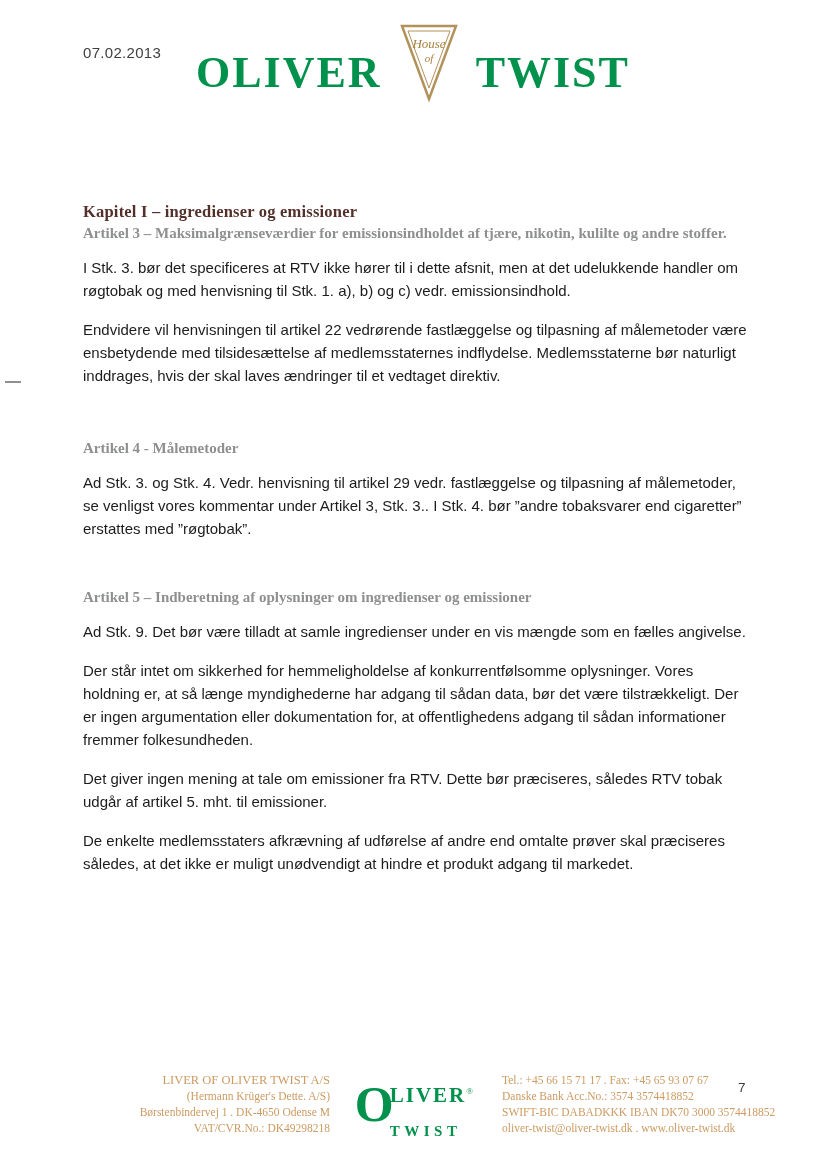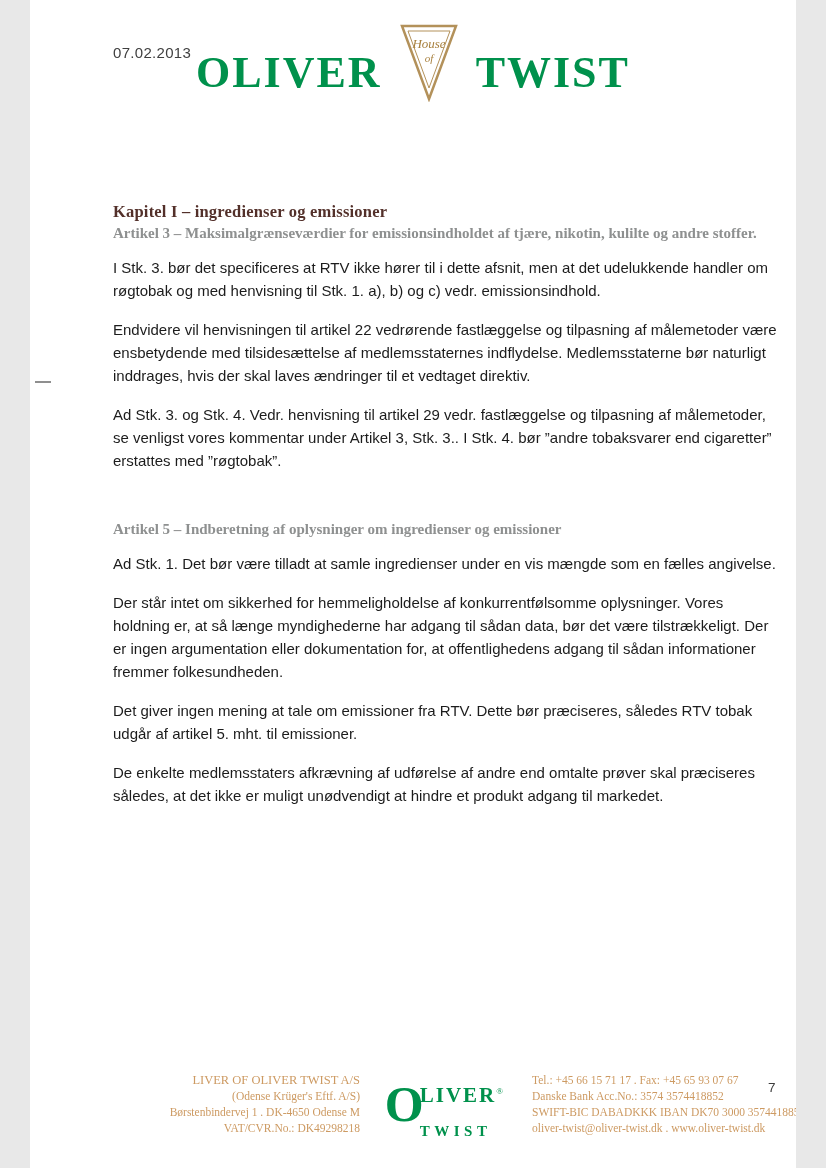--- a/index.html
+++ b/index.html
@@ -1,18 +1,18 @@
 <!DOCTYPE html>
 <html><head>
 <meta charset="utf-8">
 <style>
   html,body { margin:0; padding:0; }
   body { background:#e8e8e8; font-family:"Liberation Sans", sans-serif; }
   .page {
-    position:relative; width:766px; height:1168px; margin:0 auto;
+    position:relative; width:826px; height:1168px; margin:0 auto;
     background:#ffffff; overflow:hidden;
   }
 
   
   .date {
     position:absolute; left:83px; top:44px;
     font-size:15px; color:#3f3f3f; letter-spacing:0.3px;
   }
   .logo {
     position:absolute; top:24px; left:0; right:0;
@@ -94,33 +94,34 @@
 
   <div class="margin-mark"></div>
 
   <div class="content">
     <h2 class="h-chapter">Kapitel I – ingredienser og emissioner</h2>
 
     <h3 class="art-title a1">Artikel 3 – Maksimalgrænseværdier for emissionsindholdet af tjære, nikotin, kulilte og andre stoffer.</h3>
     <p class="body">I Stk. 3. bør det specificeres at RTV ikke hører til i dette afsnit, men at det udelukkende handler om røgtobak og med henvisning til Stk. 1. a), b) og c) vedr. emissionsindhold.</p>
     <p class="body">Endvidere vil henvisningen til artikel 22 vedrørende fastlæggelse og tilpasning af målemetoder være ensbetydende med tilsidesættelse af medlemsstaternes indflydelse. Medlemsstaterne bør naturligt inddrages, hvis der skal laves ændringer til et vedtaget direktiv.</p>
 
+    <h3 class="art-title a2">Artikel 4 - Målemetoder</h3>
     <p class="body">Ad Stk. 3. og Stk. 4. Vedr. henvisning til artikel 29 vedr. fastlæggelse og tilpasning af målemetoder, se venligst vores kommentar under Artikel 3, Stk. 3.. I Stk. 4. bør ”andre tobaksvarer end cigaretter” erstattes med ”røgtobak”.</p>
 
     <h3 class="art-title a3">Artikel 5 – Indberetning af oplysninger om ingredienser og emissioner</h3>
-    <p class="body">Ad Stk. 1. Det bør være tilladt at samle ingredienser under en vis mængde som en fælles angivelse.</p>
+    <p class="body">Ad Stk. 9. Det bør være tilladt at samle ingredienser under en vis mængde som en fælles angivelse.</p>
     <p class="body">Der står intet om sikkerhed for hemmeligholdelse af konkurrentfølsomme oplysninger. Vores holdning er, at så længe myndighederne har adgang til sådan data, bør det være tilstrækkeligt. Der er ingen argumentation eller dokumentation for, at offentlighedens adgang til sådan informationer fremmer folkesundheden.</p>
     <p class="body">Det giver ingen mening at tale om emissioner fra RTV. Dette bør præciseres, således RTV tobak udgår af artikel 5. mht. til emissioner.</p>
     <p class="body">De enkelte medlemsstaters afkrævning af udførelse af andre end omtalte prøver skal præciseres således, at det ikke er muligt unødvendigt at hindre et produkt adgang til markedet.</p>
   </div>
 
   <div class="footer">
     <div class="f-left">
       <div class="f-line-big">LIVER OF OLIVER TWIST A/S</div>
-      <div>(Odense Krüger's Eftf. A/S)</div>
+      <div>(Hermann Krüger's Dette. A/S)</div>
       <div>Børstenbindervej 1 . DK-4650 Odense M</div>
       <div>VAT/CVR.No.: DK49298218</div>
     </div>
 
     <div class="f-logo-wrap">
       <div class="f-logo">
         <span class="f-o">O</span>
         <span class="f-rest">
           <span class="f-liver"><span>LIVER</span><sup>®</sup></span>
           <span class="f-twist">TWIST</span>

